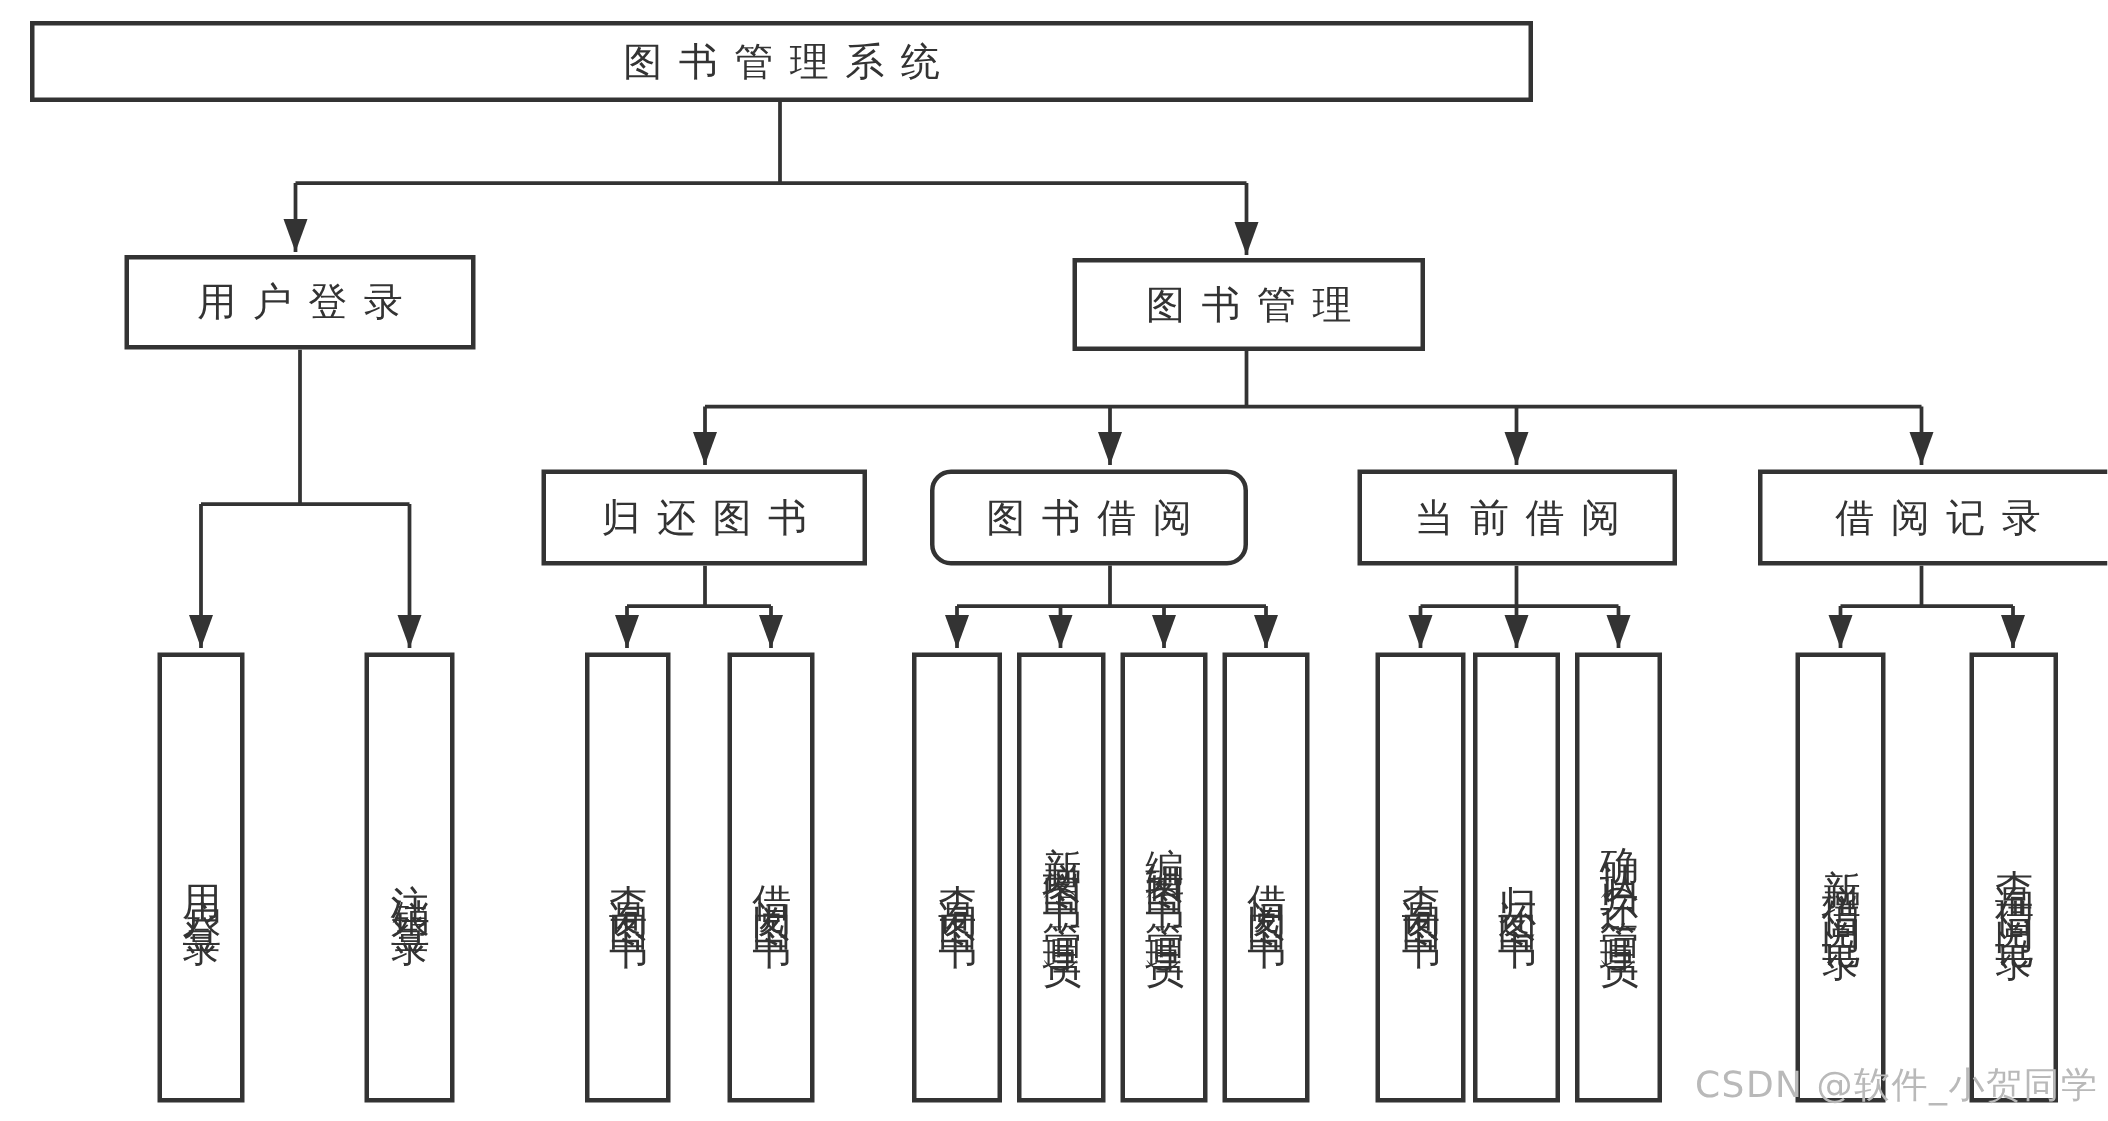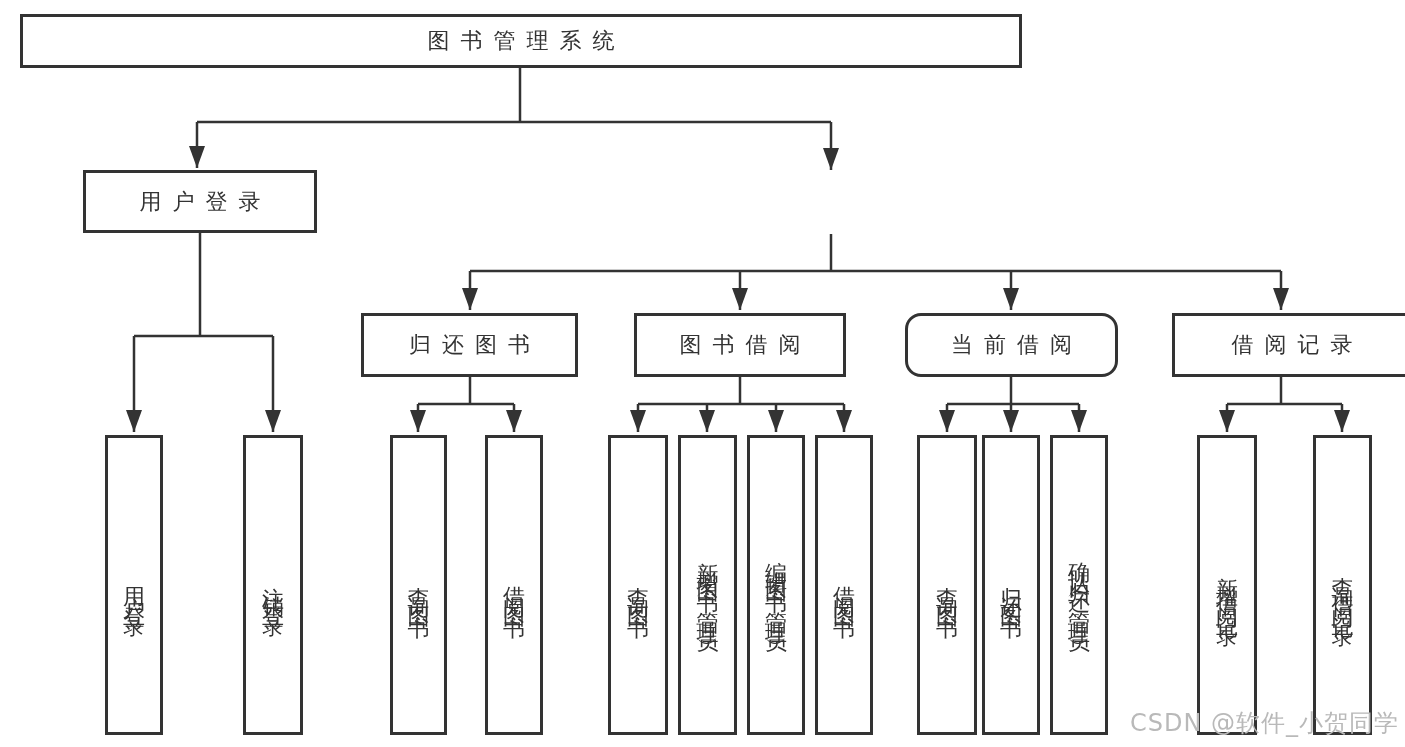--- a/index.html
+++ b/index.html
@@ -19,21 +19,21 @@
     overflow:hidden;
   }
   .wires{position:absolute;left:0;top:0;width:1405px;height:747px;}
   .wires line{stroke:var(--line);stroke-width:2.5;}
   .wires .ah{fill:var(--line);}
   .node{
     position:absolute;
     background:var(--box-bg);
     border:3px solid var(--line);
     display:flex;align-items:center;justify-content:center;
-    font-size:22px;color:var(--text);
+    font-size:26px;color:var(--text);
     text-align:center;
   }
   .node.h{letter-spacing:11px;padding-left:11px;}
   .node.v{
     writing-mode:vertical-rl;
     text-orientation:mixed;
     letter-spacing:10px;
     line-height:1;
     padding-top:8px;
   }
@@ -109,24 +109,25 @@
       <line x1="1281" y1="377" x2="1281" y2="404"></line>
       <line x1="1227" y1="404" x2="1342" y2="404"></line>
       <line x1="1227" y1="404" x2="1227" y2="432" marker-end="url(#ah-marker)"></line>
       <line x1="1342" y1="404" x2="1342" y2="432" marker-end="url(#ah-marker)"></line>
     </g>
   </svg>
 
   <div class="node h" style="left:20px;top:14px;width:1002px;height:54px;">图书管理系统</div>
 
   <div class="node h" style="left:83px;top:170px;width:234px;height:63px;">用户登录</div>
+  <div class="node h" style="left:715px;top:172px;width:235px;height:62px;">图书管理</div>
 
   <div class="node h" style="left:361px;top:313px;width:217px;height:64px;">归还图书</div>
-  <div class="node h" style="left:634px;top:313px;width:212px;height:64px;">图书借阅</div>
-  <div class="node h" style="left:905px;top:313px;width:213px;height:64px;border-radius:16px;">当前借阅</div>
+  <div class="node h" style="left:620px;top:313px;width:212px;height:64px;border-radius:14px;">图书借阅</div>
+  <div class="node h" style="left:905px;top:313px;width:213px;height:64px;">当前借阅</div>
   <div class="node h" style="left:1172px;top:313px;width:240px;height:64px;">借阅记录</div>
 
   <div class="node v" style="left:105px;top:435px;width:58px;height:300px;">用户登录</div>
   <div class="node v" style="left:243px;top:435px;width:60px;height:300px;">注销登录</div>
 
   <div class="node v" style="left:390px;top:435px;width:57px;height:300px;">查询图书</div>
   <div class="node v" style="left:485px;top:435px;width:58px;height:300px;">借阅图书</div>
 
   <div class="node v" style="left:608px;top:435px;width:60px;height:300px;">查询图书</div>
   <div class="node v" style="left:678px;top:435px;width:59px;height:300px;">新增图书（管理员）</div>

